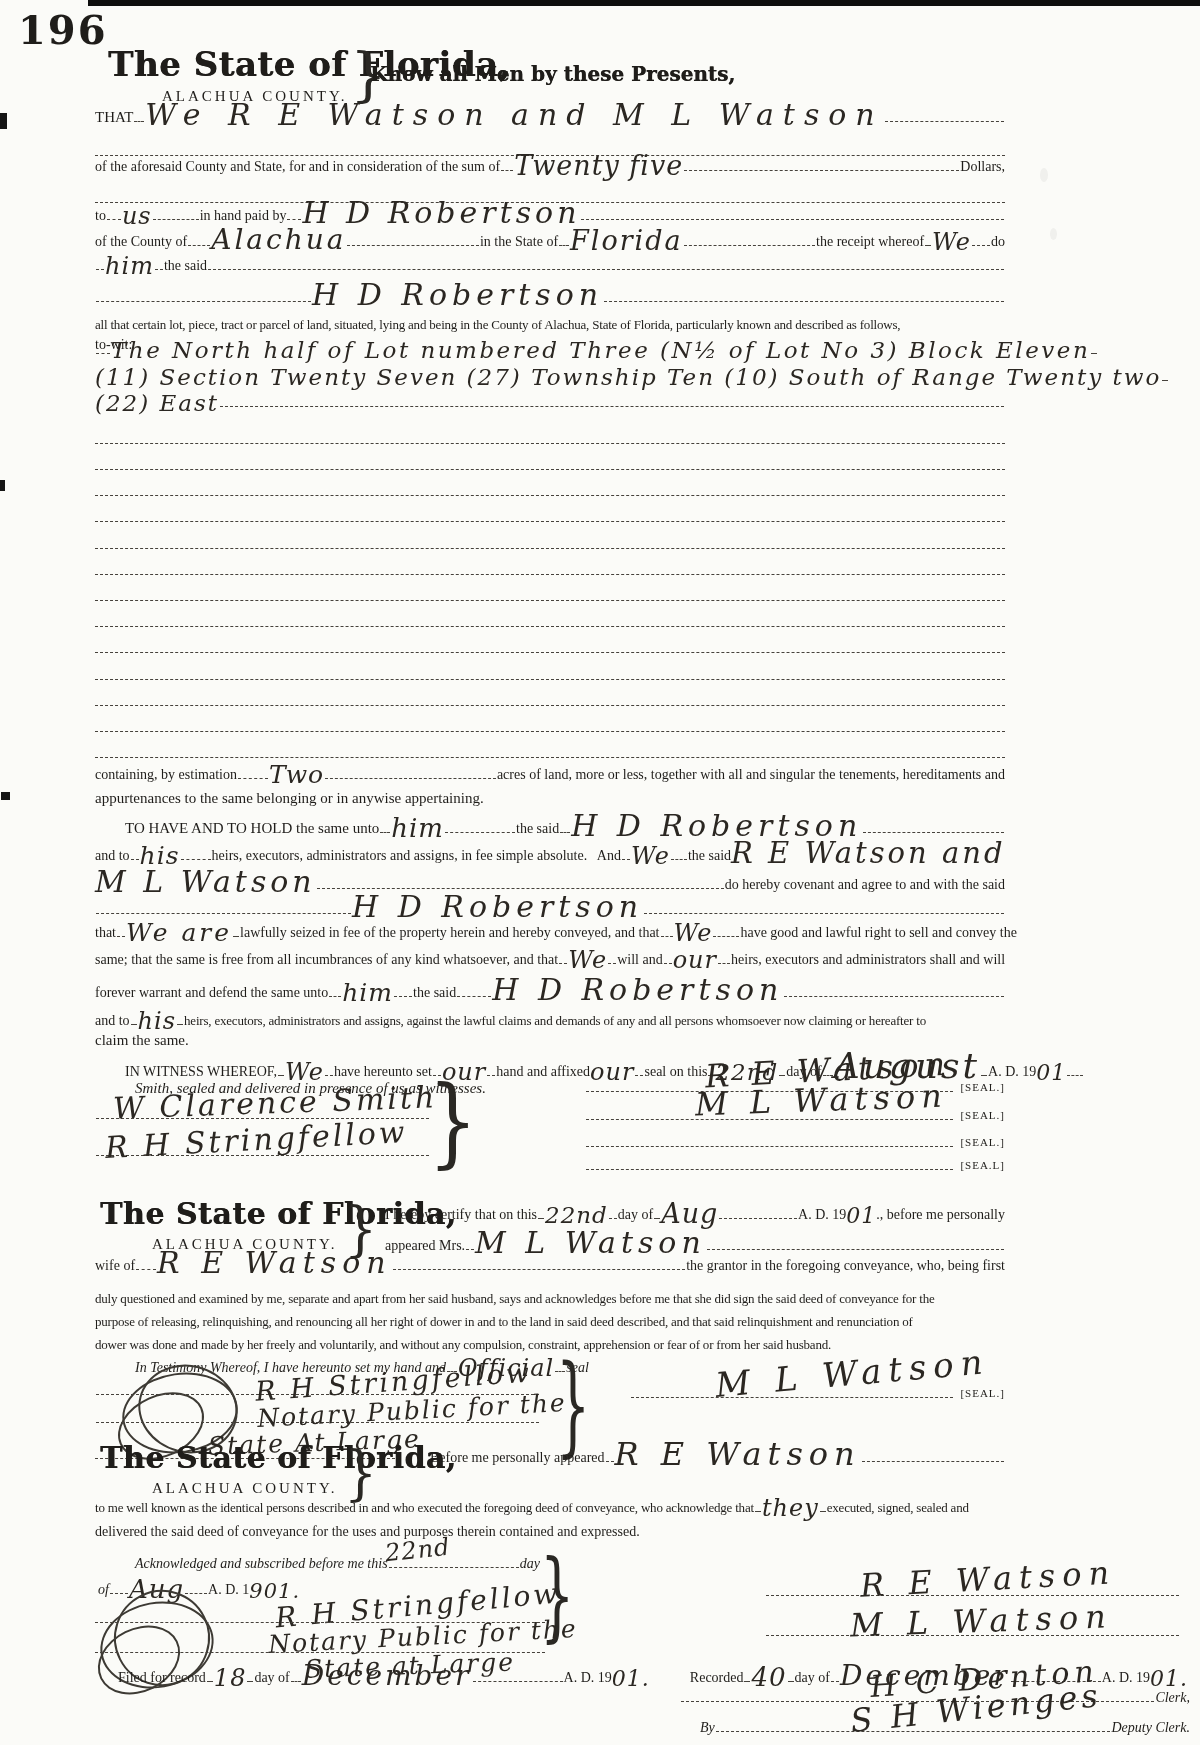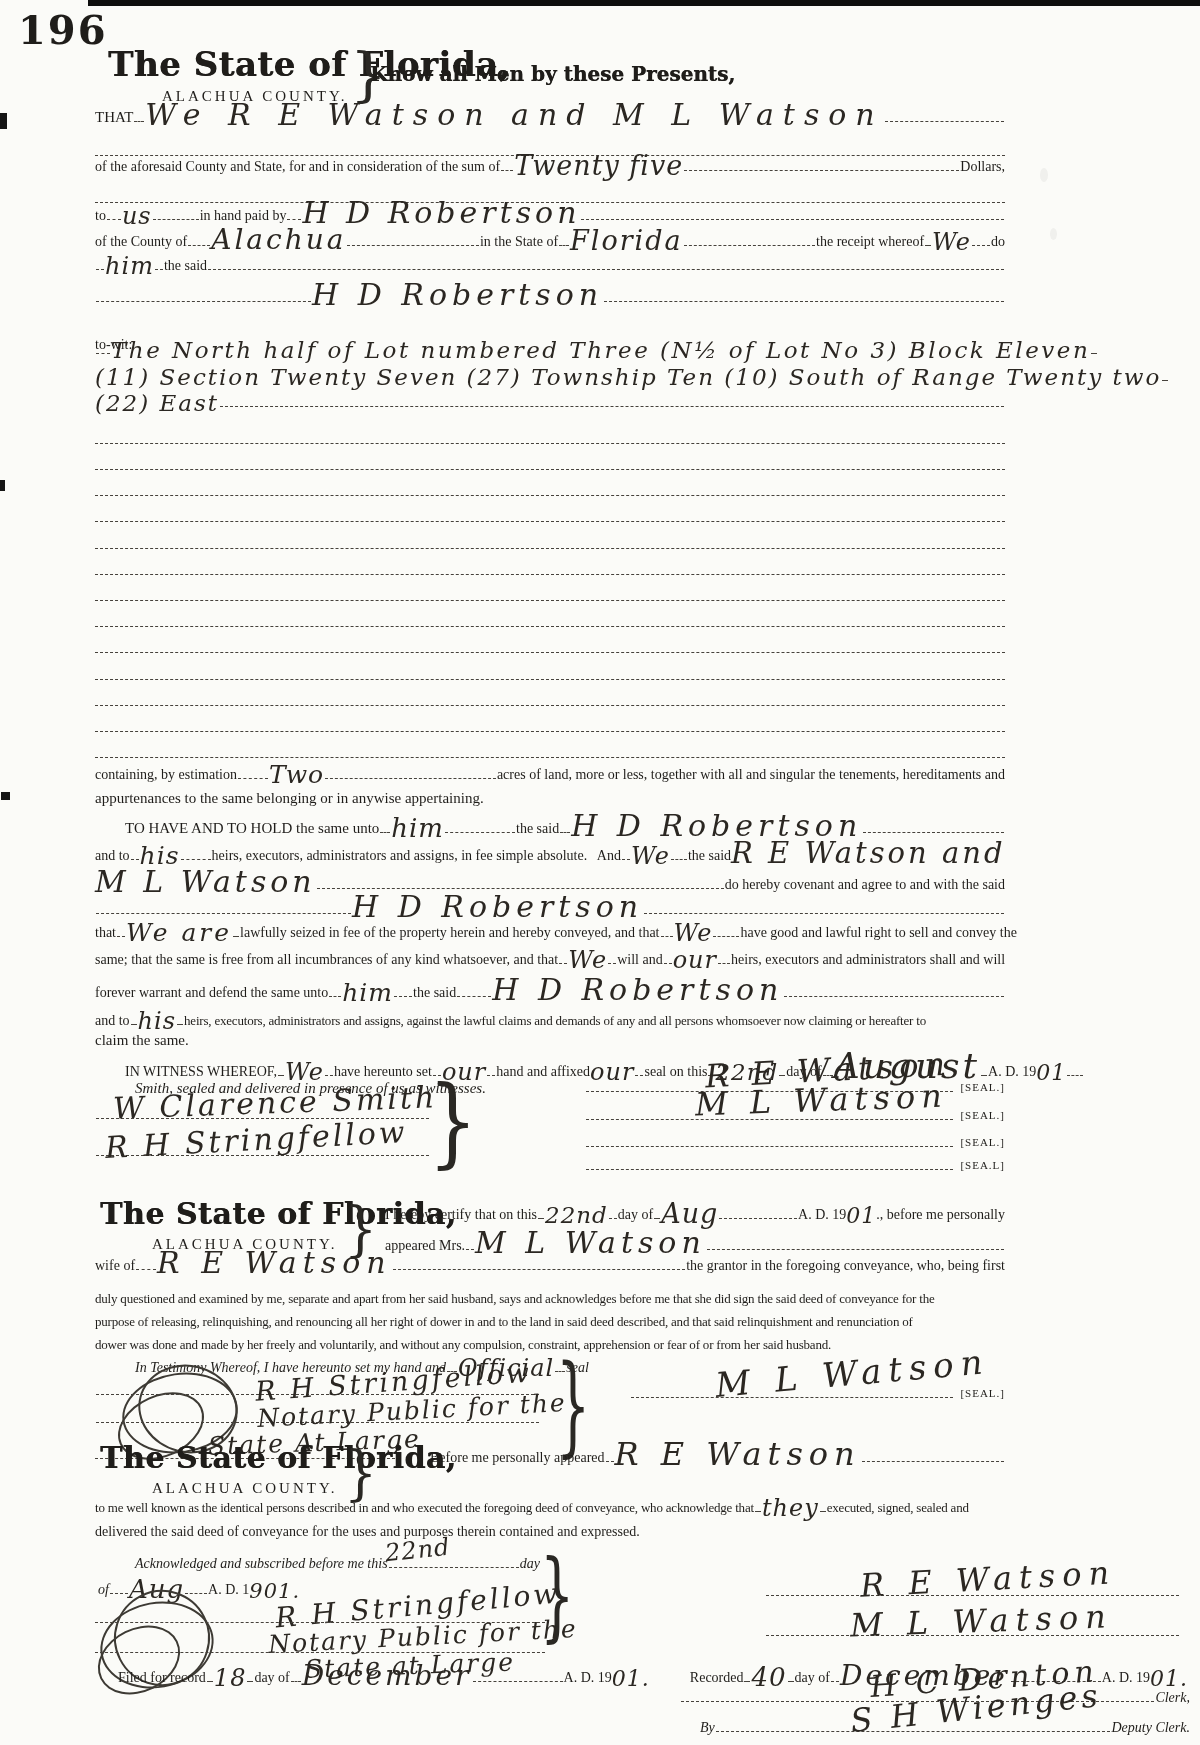--- a/index.html
+++ b/index.html
@@ -102,20 +102,23 @@
     <span class="pt sm">the said</span>
     <span class="dots"></span>
   </div>
 
   <div class="row" style="top:280px;left:95px;width:910px">
     <span class="dots dfix" style="flex-basis:215px"></span>
     <span class="hw" style="font-size:30px;letter-spacing:5px">H D Robertson</span>
     <span class="dots"></span>
   </div>
 
+  <div class="row" style="top:318px;left:95px;width:910px">
+    <span class="pt xs">all that certain lot, piece, tract or parcel of land, situated, lying and being in the County of Alachua, State of Florida, particularly known and described as follows,</span>
+  </div>
   <div class="row" style="top:337px;left:95px;width:910px">
     <span class="pt sm">to-wit:</span>
   </div>
 
   <div class="row" style="top:339px;left:95px;width:910px">
     <span class="dots dfix" style="flex-basis:14px"></span>
     <span class="hw" style="font-size:23px;letter-spacing:2.5px">The North half of Lot numbered Three (N½ of Lot No 3) Block Eleven</span>
     <span class="dots"></span>
   </div>
   <div class="row" style="top:366px;left:95px;width:910px">

